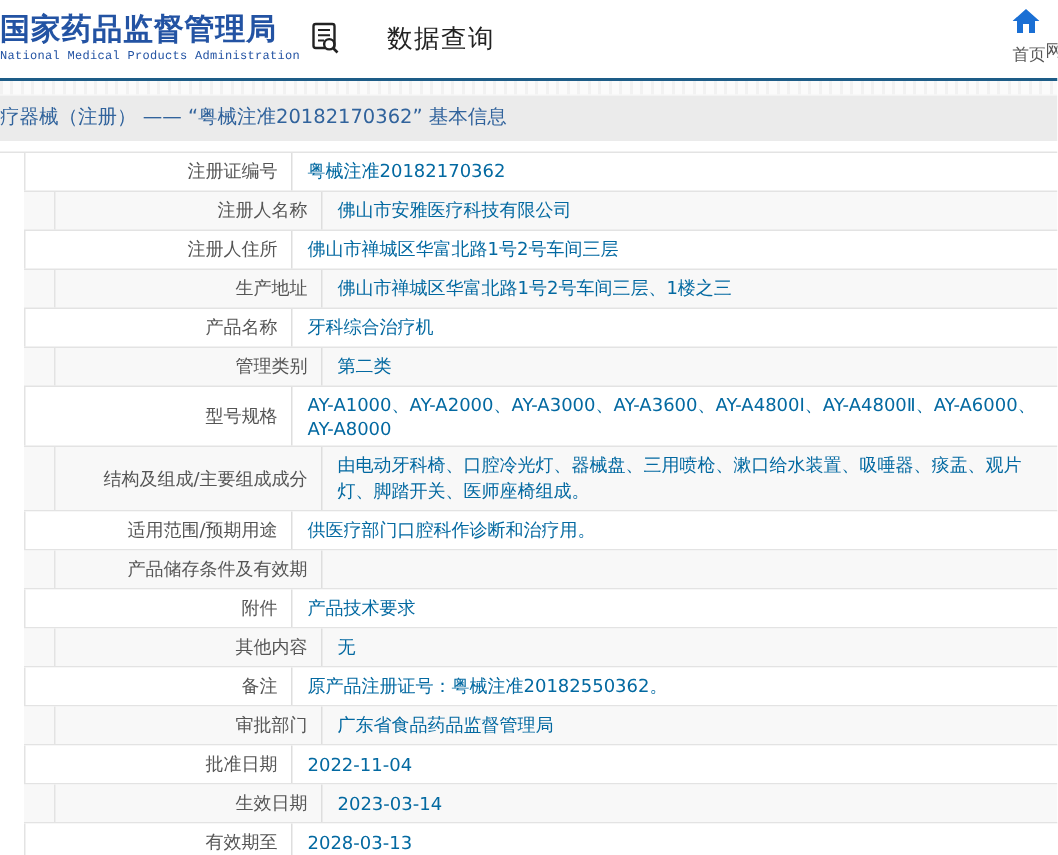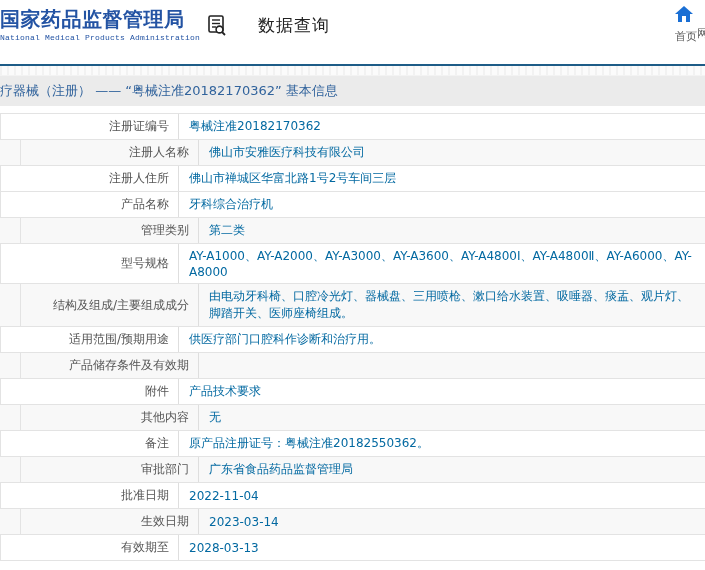--- a/index.html
+++ b/index.html
@@ -2,21 +2,21 @@
 <html><head>
 <meta charset="utf-8">
 <style>
   * { margin:0; padding:0; box-sizing:border-box; }
   html,body { width:705px; height:570px; overflow:hidden; }
   body {
     font-family:"DejaVu Sans","Liberation Sans",sans-serif;
     background:#ffffff; color:#333; position:relative;
   }
   
-  .header { height:64px; position:relative; background:#fff; }
+  .header { height:52px; position:relative; background:#fff; }
   .logo { position:absolute; left:0; top:7px; color:#2353a3; }
   .logo-title { font-size:20px; font-weight:bold; letter-spacing:0.5px; line-height:24px; }
   .logo-subtitle { font-size:8px; letter-spacing:0.2px; margin-top:2px; color:#2353a3;font-family:Liberation Mono, monospace; }
   .data-query { position:absolute; left:205px; top:13px; display:flex; align-items:center; gap:5px; }
   .data-query-label { font-size:17px; color:#222; letter-spacing:1px;margin-left:24px; }
   .nav-home { position:absolute; left:675px; top:6px; width:40px; text-align:left; cursor:pointer; }
   .nav-home-label { font-size:11px; color:#555; margin-top:3px; }
   .nav-partial { position:absolute; left:697px; top:26px; font-size:11px; color:#555; cursor:pointer; white-space:nowrap; }
   
   .blue-line { height:2px; background:#1d5c87; }
@@ -24,21 +24,21 @@
     height:10px;
     background-image:repeating-linear-gradient(90deg,#f2f2f2 0 2px,#fbfbfb 2px 7px);
     border-bottom:1px solid #f3f3f3;
   }
   .title-bar {
     height:30px; line-height:30px; background:#ebebeb;
     font-size:13px; color:#31639c; white-space:nowrap; overflow:hidden;
   }
   
   .info-table { margin-top:7px; border-top:1px solid #e3e3e3; }
-  .row { display:flex; align-items:stretch; min-height:24px; border-bottom:1px solid #e3e3e3; font-size:12px; background:#fff; }
+  .row { display:flex; align-items:stretch; min-height:24px; border-bottom:1px solid #e3e3e3; font-size:12px; background:#fff;margin-left:16px; }
   .row.alt { background:#f8f8f8;padding-left:20px; }
   .cell-label {
     width:179px; flex:0 0 179px;
     border-left:1px solid #e3e3e3; border-right:1px solid #dedede;
     color:#555; display:flex; align-items:center; justify-content:flex-end;
     padding:4px 9px 4px 2px; text-align:right; gap:2px;
   }
   .cell-value { flex:1; display:flex; align-items:center; padding:4px 6px 4px 10px; color:#0369a1; }
   svg { display:block; }
 </style>
@@ -92,20 +92,26 @@
       <div class="cell-label">
         <span>注册人名称</span>
       </div>
       <div class="cell-value">佛山市安雅医疗科技有限公司</div>
     </div>
     <div class="row">
       <div class="cell-label">
         <span>注册人住所</span>
       </div>
       <div class="cell-value">佛山市禅城区华富北路1号2号车间三层</div>
+    </div>
+    <div class="row alt">
+      <div class="cell-label">
+        <span>生产地址</span>
+      </div>
+      <div class="cell-value">佛山市禅城区华富北路1号2号车间三层、1楼之三</div>
     </div>
     <div class="row">
       <div class="cell-label">
         <span>产品名称</span>
       </div>
       <div class="cell-value">牙科综合治疗机</div>
     </div>
     <div class="row alt">
       <div class="cell-label">
         <span>管理类别</span>

